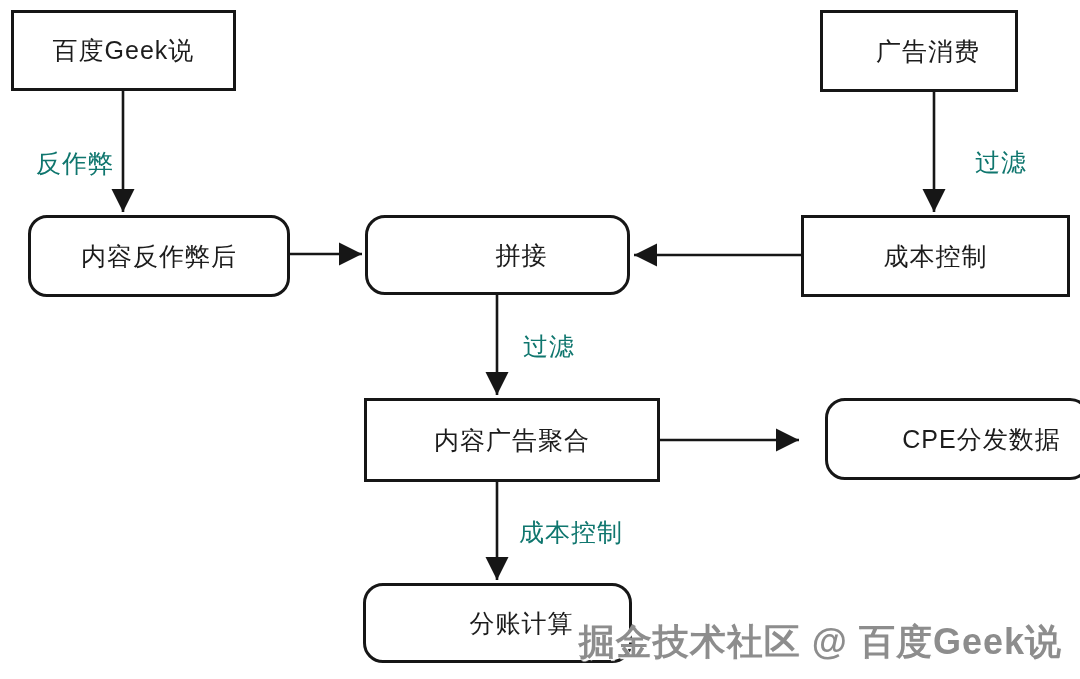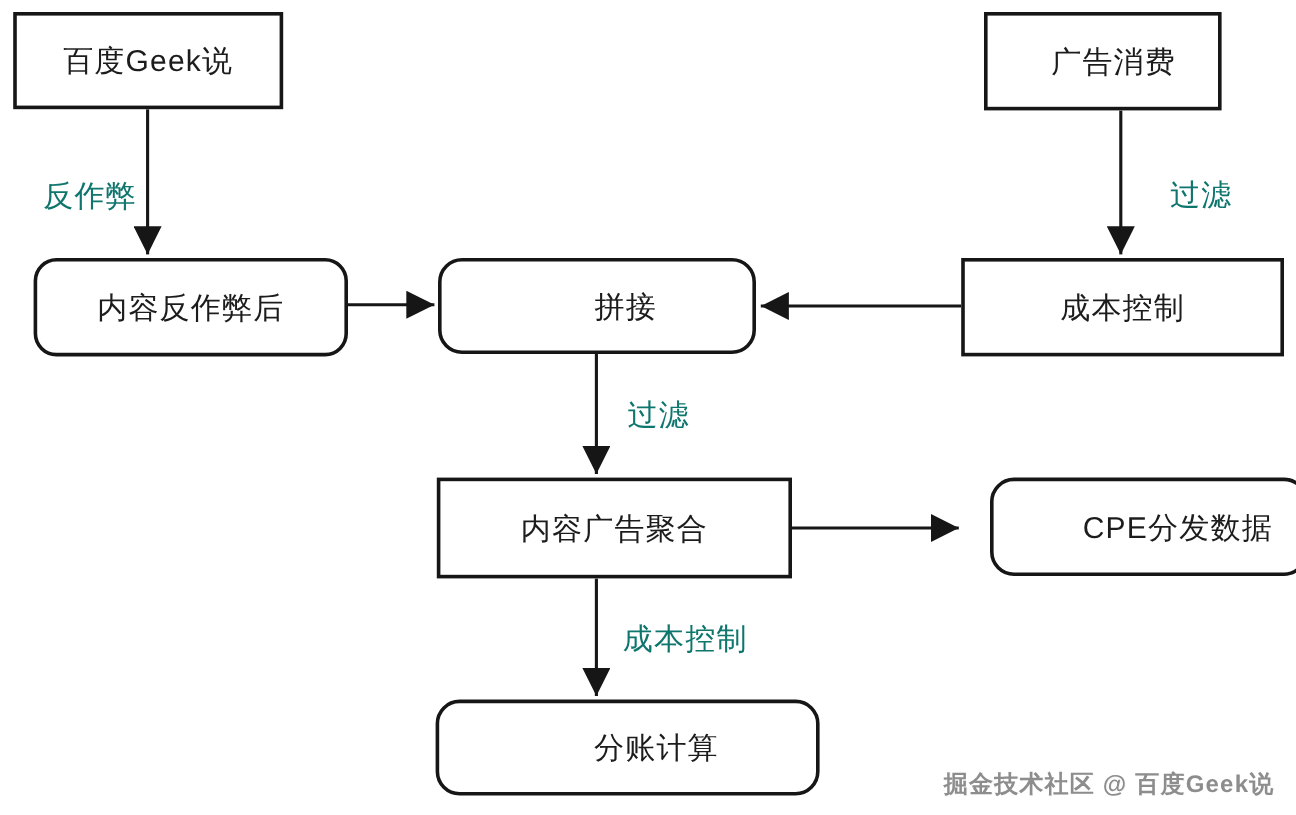--- a/index.html
+++ b/index.html
@@ -31,40 +31,40 @@
   }
   .node.rounded { border-radius: 20px; padding-left: 48px; }
 
   .node-content-dist      { left: 11px;  top: 10px;  width: 225px; height: 81px; }
   .node-ad-consume        { left: 820px; top: 10px;  width: 198px; height: 82px; padding-left: 18px; }
   .node-content-antifraud { left: 28px;  top: 215px; width: 262px; height: 82px; border-radius: 19px; }
   .node-splice            { left: 365px; top: 215px; width: 265px; height: 80px; }
   .node-ad-agg            { left: 801px; top: 215px; width: 269px; height: 82px; }
   .node-content-ad-agg    { left: 364px; top: 398px; width: 296px; height: 84px; }
   .node-cpe-dist          { left: 802px; top: 398px; width: 265px; height: 82px; margin-left: 23px; }
-  .node-split-calc        { left: 363px; top: 583px; width: 320px; height: 80px; }
+  .node-split-calc        { left: 363px; top: 583px; width: 269px; height: 80px; }
 
   .edge-label {
     position: absolute;
     font-size: 25px;
     color: #0f766e;
     letter-spacing: 1px;
     white-space: nowrap;
     transform: translate(-50%, -50%);
   }
   .label-anti-fraud   { left: 75px;   top: 163px; }
   .label-filter-right { left: 1001px; top: 162px; }
   .label-filter-mid   { left: 549px;  top: 346px; }
   .label-cost-control { left: 571px;  top: 532px; }
 
   .watermark {
     position: absolute;
     right: 18px;
     bottom: 12px;
-    font-size: 20px;
+    font-size: 36px;
     font-weight: bold;
     color: #8d8d8d;
     text-shadow: 2px 2px 1px #ffffff, 1px 1px 0 #f2f2f2;
     letter-spacing: 1px;
     white-space: nowrap;
   }
 </style>
 </head>
 <body>
 

